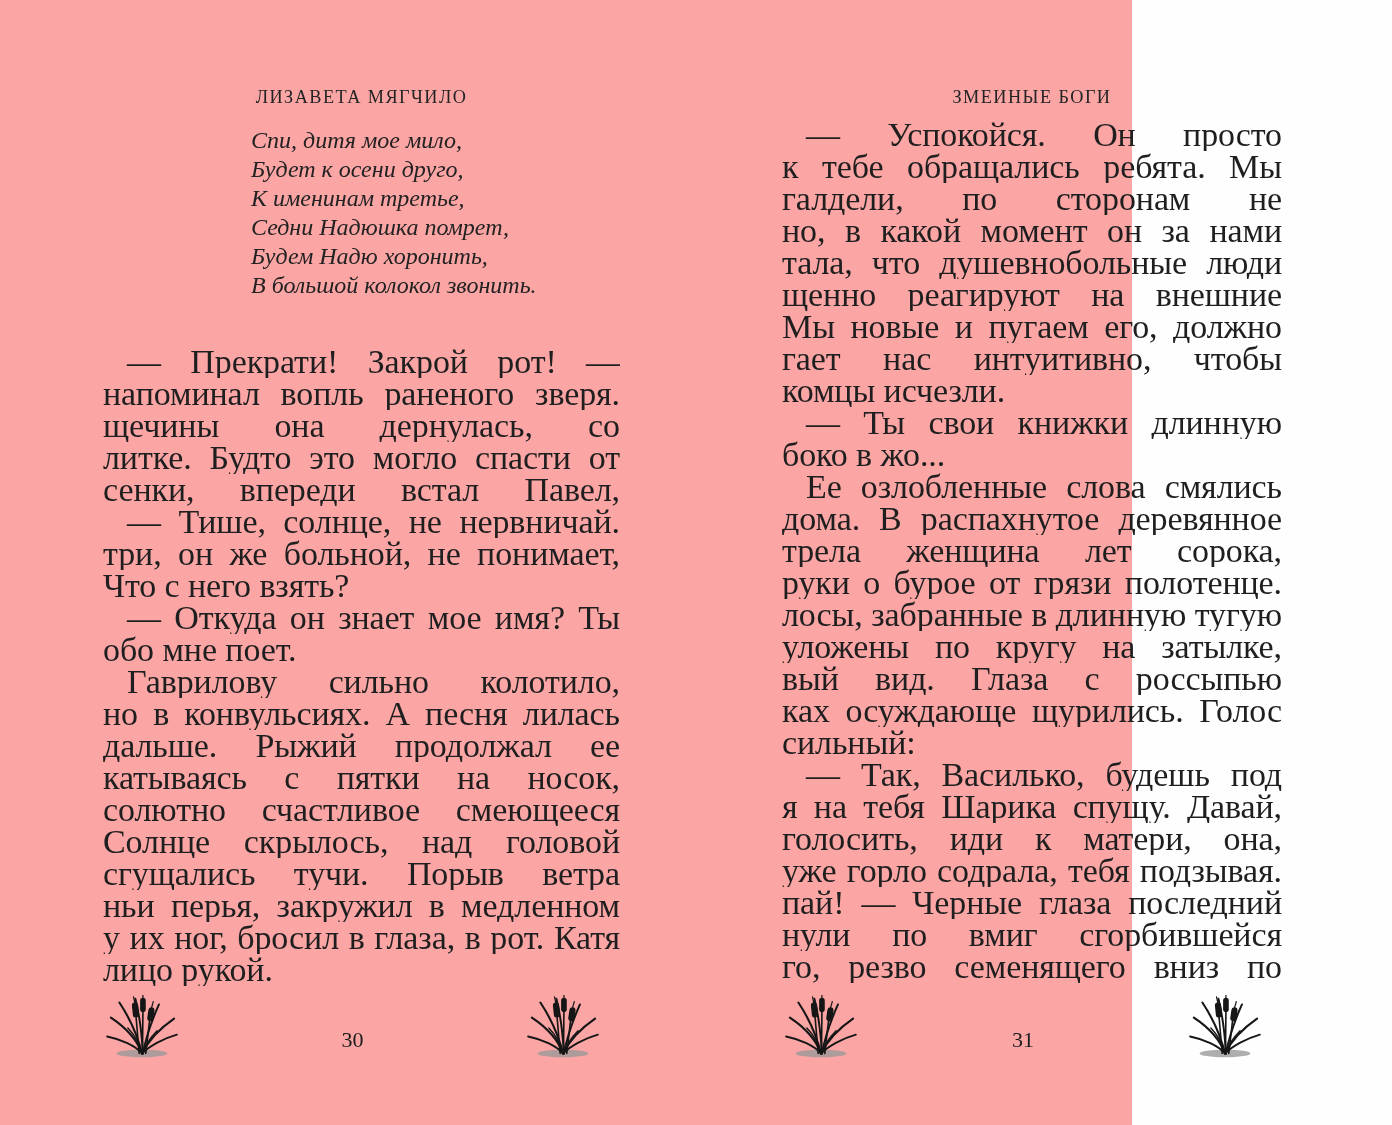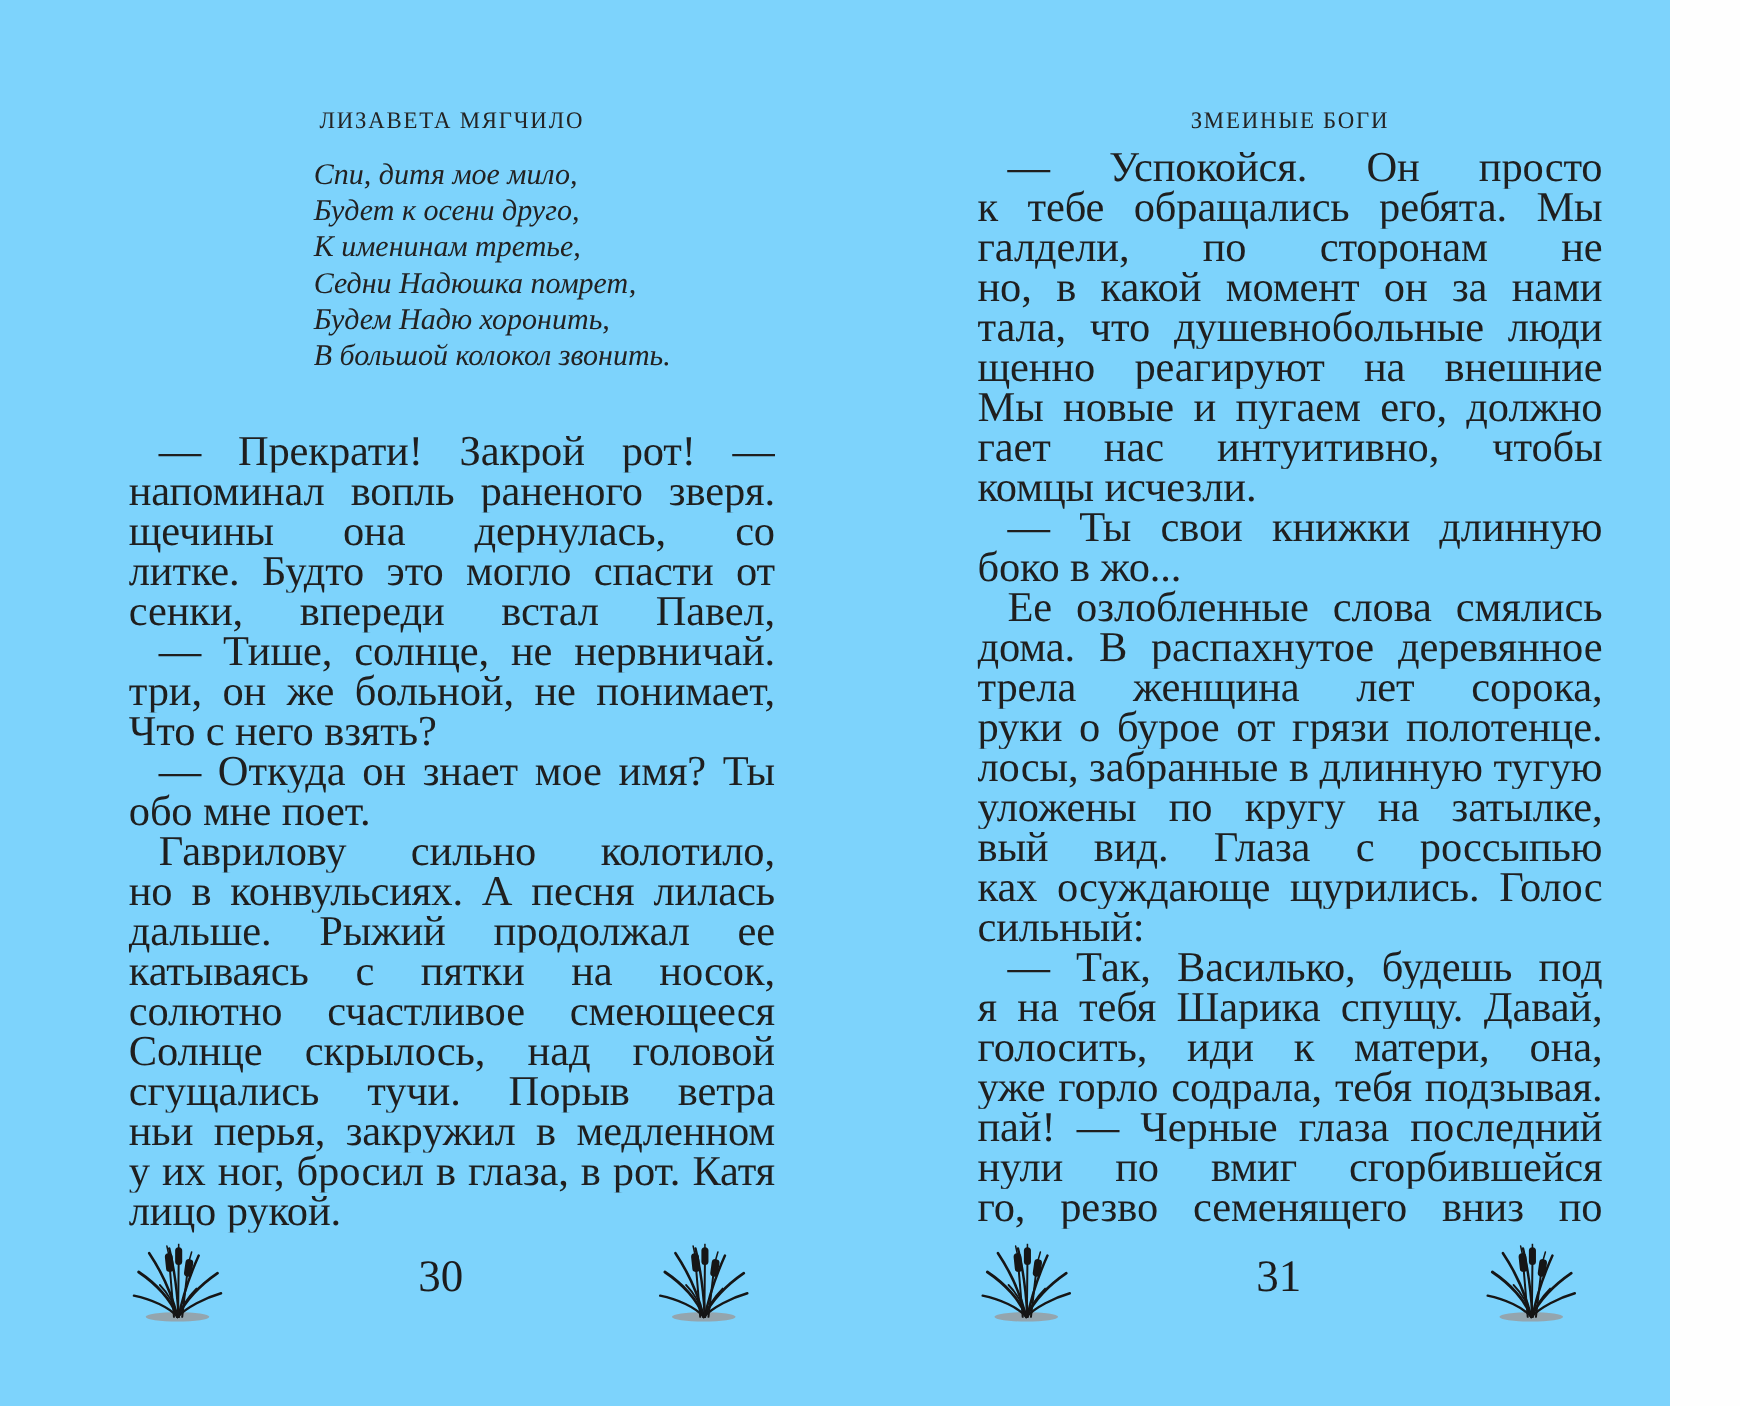--- a/index.html
+++ b/index.html
@@ -7,23 +7,23 @@
     padding: 0;
     background: #fefefe;
     width: 1392px;
     height: 1125px;
     overflow: hidden;
     font-family: "Liberation Serif", "DejaVu Serif", serif;
     color: #1f1f1f;
   }
   .spread {
     position: relative;
-    width: 1336px;
+    width: 1132px;
     height: 1125px;
-    background: #7dd3fc;
+    background: #fca5a5;
   }
   .page {
     position: absolute;
     top: 0;
     height: 1125px;
   }
   .page-left  { left: 103px; width: 517px; }
   .page-right { left: 782px; width: 500px; }
 
   .running-header {
@@ -81,22 +81,22 @@
     justify-content: space-between;
     align-items: flex-start;
   }
   .ornament {
     width: 78px;
     height: 66px;
     display: block;
   }
   .page-footer .ornament.right-orn { margin-right: 18px; }
   .page-number {
-    margin-top: 8px;
-    font-size: 36px;
+    margin-top: 27px;
+    font-size: 22px;
     line-height: 36px;
     color: #1c1c1c;
   }
   .svg-defs { position: absolute; width: 0; height: 0; }
 </style>
 </head>
 <body>
 
 <svg class="svg-defs" aria-hidden="true">
   <defs>

